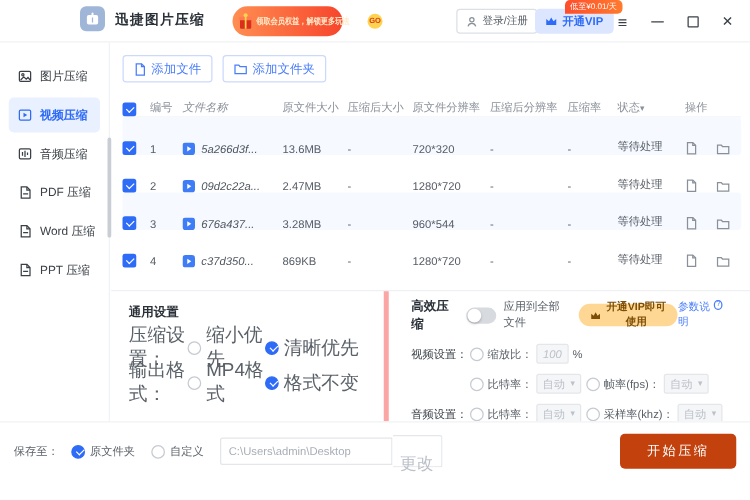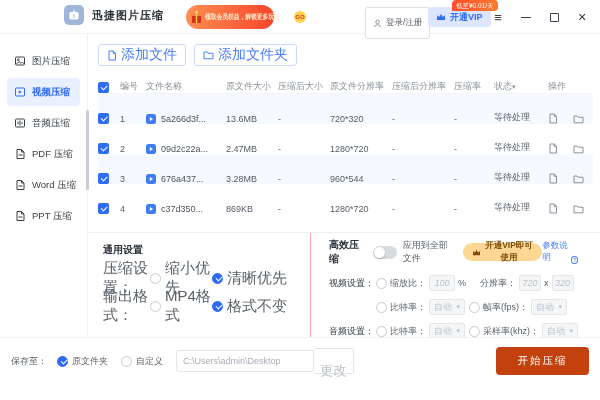--- a/index.html
+++ b/index.html
@@ -18,21 +18,21 @@
                 display:flex; align-items:center; justify-content:center; }
   .app-title { font-size:11px; font-weight:bold; color:#2b3138; letter-spacing:1px; }
   .promo { position:absolute; left:186px; top:5px; width:88px; height:24px; border-radius:12px;
            background:linear-gradient(90deg,#ff8e52,#f7452c); display:flex; align-items:center;
            padding:0 3px 0 4px; gap:2px; }
   .promo-text { color:#ffe9c8; font-size:7px; font-weight:bold; white-space:nowrap;
                 transform:scaleX(.82); transform-origin:left center; }
   .promo-go { width:12px; height:12px; border-radius:50%; background:#ffd34d; color:#d43a1f;
               font-size:6px; font-weight:bold; display:flex; align-items:center; justify-content:center;
               flex:0 0 auto; margin-left:-4px; }
-  .login-btn { position:absolute; left:365px; top:7px; height:32px; padding:0 7px;
+  .login-btn { position:absolute; left:365px; top:7px; height:20px; padding:0 7px;
                border:1px solid #dcdfe5; border-radius:3px; background:#fff; color:#5a6168;
                display:flex; align-items:center; gap:4px; font-size:8.5px; }
   .vip-btn { position:absolute; left:428px; top:7px; height:20px; padding:0 8px;
              border-radius:4px; background:#dce6ff; color:#2e6bf6; font-weight:bold;
              display:flex; align-items:center; gap:4px; font-size:9px; border:none; }
   .vip-badge { position:absolute; left:452px; top:0px; height:11px; padding:0 4px;
                background:linear-gradient(90deg,#ff4d2c,#ff7a2e); border-radius:4px 4px 4px 0;
                color:#fff; font-size:6.5px; line-height:11px; white-space:nowrap; z-index:7; }
   .win-controls { position:absolute; right:12px; top:0; height:34px; display:flex;
                   align-items:center; gap:16px; color:#3a4046; }
@@ -51,49 +51,49 @@
   .side-icon { flex:0 0 auto; }
   .scroll-thumb { position:absolute; left:86px; top:110px; width:3px; height:80px;
                   background:#c9cdd4; border-radius:2px; z-index:5; }
 
   
   .content { position:absolute; left:89px; top:34px; right:0; bottom:47px; background:#fff; }
   .toolbar { position:absolute; top:9px; left:9px; right:9px; height:24px;
              display:flex; align-items:center; gap:8px; }
   .tool-btn { height:22px; padding:0 8px; border:1px solid #ccd9fb; border-radius:3px;
               background:#fff; color:#4a7dfc; display:flex; align-items:center; gap:4px;
-              font-size:14px; }
+              font-size:10px; }
   .delete-btn { margin-left:auto; }
 
   
   .table { position:absolute; top:38px; left:9px; right:7px; }
   .trow { display:flex; align-items:flex-end; height:30px; font-size:9px; color:#565d66; }
   .trow.odd { background:#f6f9ff; border-radius:3px; }
   .thead { height:22px; color:#8a9099; border-bottom:1px solid #f3f5f8; }
   .c-check { width:22px; display:flex; align-items:center; }
   .c-no { width:26px; }
-  .c-name { width:80px; display:flex; align-items:center; gap:5px; }
+  .c-name { width:80px; display:flex; align-items:center; gap:5px;font-style:italic; }
   .c-size { width:52px; }
   .c-asize { width:52px; }
   .c-res { width:62px; }
   .c-ares { width:62px; }
   .c-ratio { width:40px; }
   .c-status { width:52px; display:flex; align-items:center; gap:0; }
   .c-ops { flex:1; display:flex; align-items:center; gap:15px; padding-left:2px; }
   .caret { color:#8a9099; font-size:7px; }
   .checkbox { width:11px; height:11px; border-radius:2px; background:#2e6bf6; position:relative; }
   .checkbox::after { content:""; position:absolute; left:2.5px; top:2.5px; width:5px; height:2.5px;
                      border-left:1.4px solid #fff; border-bottom:1.4px solid #fff;
                      transform:rotate(-45deg); }
   .name-text { color:#4e565e; }
 
   
   .settings { position:absolute; top:198px; left:0; right:0; bottom:0;
               border-top:1px solid #eef0f3; display:flex; background:#fff; }
-  .settings-left { width:222px; border-right:1px solid #fca5a5; padding:10px 0 0 14px; }
+  .settings-left { width:222px; border-right:4px solid #fca5a5; padding:10px 0 0 14px; }
   .panel-title { font-size:10px; font-weight:bold; color:#2b3138; margin-bottom:7px; }
   .gen-row { height:28px; display:flex; align-items:center; font-size:15px; color:#5a6168; }
   .gen-label { width:47px; }
   .opt { display:flex; align-items:center; gap:4px; }
   .opt.first { width:62px; }
   .radio { width:11px; height:11px; border-radius:50%; border:1px solid #c6cad1; background:#fff;
            position:relative; flex:0 0 auto; }
   .radio.checked { background:#2e6bf6; border-color:#2e6bf6; }
   .radio.checked::after { content:""; position:absolute; left:2.5px; top:2.8px; width:5px; height:2.5px;
                           border-left:1.4px solid #fff; border-bottom:1.4px solid #fff;
@@ -102,21 +102,21 @@
   .eff-row { display:flex; align-items:center; height:22px; margin-bottom:8px; }
   .eff-title { font-size:10px; font-weight:bold; color:#2b3138; margin-right:12px; }
   .toggle { width:24px; height:13px; border-radius:7px; background:#d7dadf; position:relative;
             margin-right:6px; flex:0 0 auto; }
   .toggle::after { content:""; position:absolute; top:1px; left:1px; width:11px; height:11px;
                    border-radius:50%; background:#fff; box-shadow:0 1px 2px rgba(0,0,0,.25); }
   .eff-apply { color:#5a6168; font-size:9px; margin-right:10px; }
   .vip-pill { height:18px; padding:0 9px; border-radius:9px; background:#ffd795; color:#7d4e06;
               font-size:8.5px; font-weight:bold; display:flex; align-items:center; gap:4px; border:none; }
   .params-link { margin-left:auto; margin-right:22px; color:#4a7dfc; font-size:8.5px;
-                 display:flex; align-items:flex-end; gap:3px; }
+                 display:flex; align-items:flex-start; gap:3px; }
   .q-circle { width:8px; height:8px; border:1px solid #4a7dfc; border-radius:50%; font-size:6px;
               line-height:7px; text-align:center; color:#4a7dfc; }
   .set-row { display:flex; align-items:center; height:24px; font-size:9px; color:#5a6168; }
   .set-label { width:47px; color:#3a4046; }
   .grp { display:flex; align-items:center; gap:3px; }
   .grp1 { width:93px; }
   .mini-input { height:16px; border:1px solid #e4e6ea; background:#f5f6f8; color:#bcc1c9;
                 border-radius:2px; text-align:center; line-height:14px;font-style:italic; }
   .w26 { width:26px; } .w22 { width:22px; }
   .mini-select { width:36px; height:16px; border:1px solid #e4e6ea; background:#f5f6f8;
@@ -491,26 +491,20 @@
       </div>
 
       <div class="set-row">
         <span class="set-label">视频设置：</span>
         <span class="grp">
           <span class="radio"></span>
           <span>缩放比：</span>
           <span class="mini-input w26">100</span>
           <span>%</span>
         </span>
-        <span class="grp res-gap">
-          <span>分辨率：</span>
-          <span class="mini-input w22">720</span>
-          <span>x</span>
-          <span class="mini-input w22">320</span>
-        </span>
       </div>
 
       <div class="set-row">
         <span class="set-label"></span>
         <span class="grp grp1">
           <span class="radio"></span>
           <span>比特率：</span>
           <span class="mini-select">
             <span>自动</span>
             <span class="caret">▾</span>

